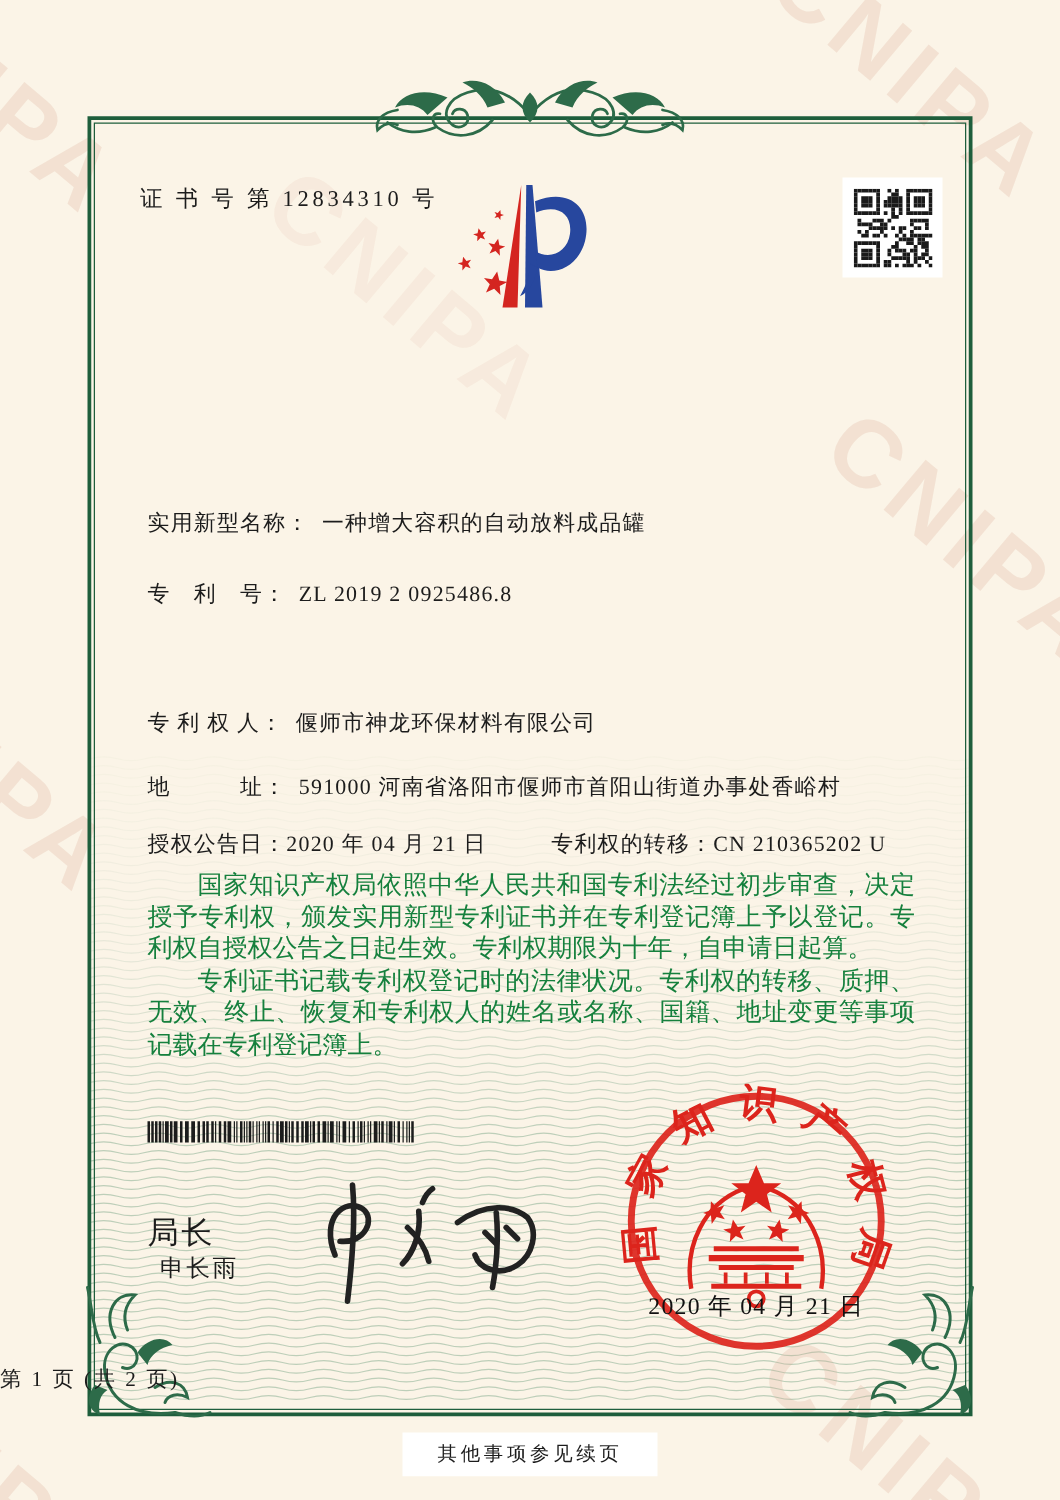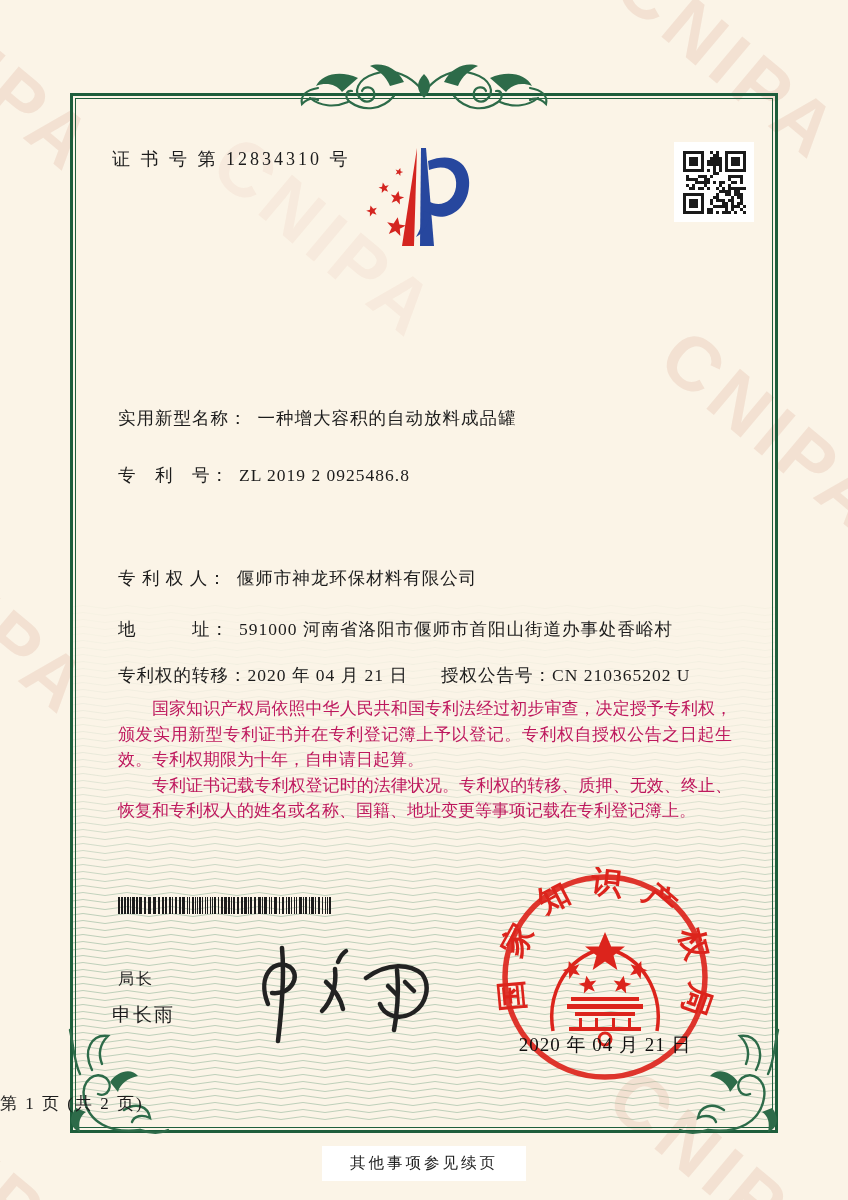--- a/index.html
+++ b/index.html
@@ -39,31 +39,31 @@
     position:absolute; left:674px; top:142px; width:80px; height:80px;
     background:#ffffff; z-index:5; display:flex; align-items:center; justify-content:center;
   }
   .frow{position:absolute; left:118px; z-index:5; font-size:17.5px; white-space:nowrap; letter-spacing:1px;}
   .frow .fvalue{margin-left:10px;}
   .r0{top:358px;margin-top:48px;} .r1{top:411px;} .r2{top:463px;} .r3{top:514px;} .r4{top:566px;} .r5{top:617px;}
   .grant-row{position:absolute; left:118px; top:663px; width:612px; z-index:5; font-size:17.5px; letter-spacing:1px; white-space:nowrap;}
   .grant-right{position:absolute; left:323px; top:0;}
   .body-text{
     position:absolute; left:118px; top:696px; width:614px; z-index:5;
-    font-size:17px; line-height:25.5px; text-align:justify; color:#be185d;
+    font-size:20px; line-height:25.5px; text-align:justify; color:#15803d;
   }
   .body-text p{margin:0; text-indent:2em;}
   #barcode{
     position:absolute; left:118px; top:897px; width:220px; height:17px;
     display:flex; align-items:stretch; z-index:5;
   }
   #barcode span{background:#1c1c1c; height:100%;}
-  .sig-title{left:118px; top:969px; font-size:16px; letter-spacing:2px;
+  .sig-title{left:118px; top:969px; font-size:25px; letter-spacing:2px;
     font-family:Liberation Mono, monospace;}
-  .sig-name{left:112px; top:1002px; font-size:19px; letter-spacing:2px;
+  .sig-name{left:128px; top:1002px; font-size:19px; letter-spacing:2px;
     font-family:Liberation Mono, monospace;}
   .sig-script{position:absolute; left:238px; top:942px; z-index:5;}
   .seal{position:absolute; left:495px; top:867px; z-index:6;}
   .seal-date{
     position:absolute; left:495px; top:1032px; width:220px; text-align:center;
     font-size:19px; letter-spacing:1px; z-index:7; color:#111;
   }
   .page-footer{left:0; top:1092px; width:848px; text-align:left; font-size:17px; letter-spacing:2px;}
   .note-box{
     position:absolute; left:50%; top:1146px; transform:translateX(-50%);
@@ -449,23 +449,23 @@
     <span class="flabel">专　利　号：</span><span class="fvalue">ZL 2019 2 0925486.8</span>
   </div>
   <div class="frow r4">
     <span class="flabel">专 利 权 人：</span><span class="fvalue">偃师市神龙环保材料有限公司</span>
   </div>
   <div class="frow r5">
     <span class="flabel">地　　　址：</span><span class="fvalue">591000 河南省洛阳市偃师市首阳山街道办事处香峪村</span>
   </div>
 
   <div class="grant-row">
-    <span>专利权的转移：</span><span class="fvalue">2020 年 04 月 21 日</span>
+    <span>授权公告日：</span><span class="fvalue">2020 年 04 月 21 日</span>
     <span class="grant-right">
-      <span>授权公告号：</span><span class="fvalue">CN 210365202 U</span>
+      <span>专利权的转移：</span><span class="fvalue">CN 210365202 U</span>
     </span>
   </div>
 
   <div class="body-text">
     <p>国家知识产权局依照中华人民共和国专利法经过初步审查，决定授予专利权，颁发实用新型专利证书并在专利登记簿上予以登记。专利权自授权公告之日起生效。专利权期限为十年，自申请日起算。</p>
     <p>专利证书记载专利权登记时的法律状况。专利权的转移、质押、无效、终止、恢复和专利权人的姓名或名称、国籍、地址变更等事项记载在专利登记簿上。</p>
   </div>
 
   <div id="barcode">
       <span style="width: 2px; margin-right: 1px;"></span>

